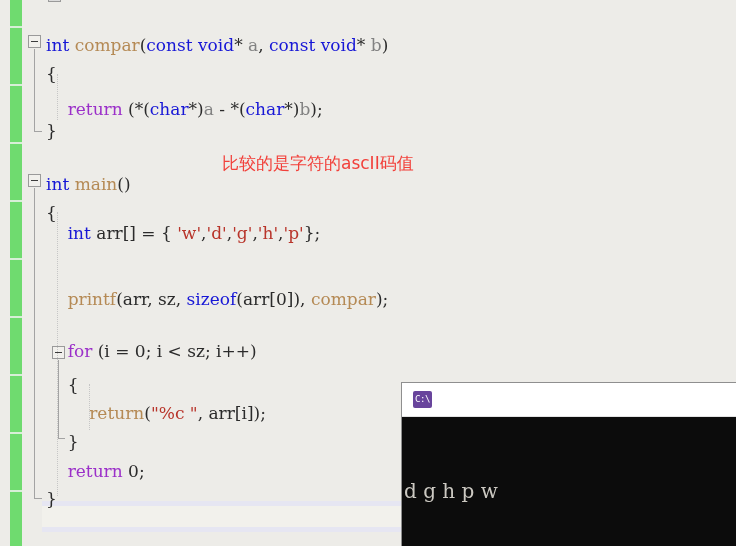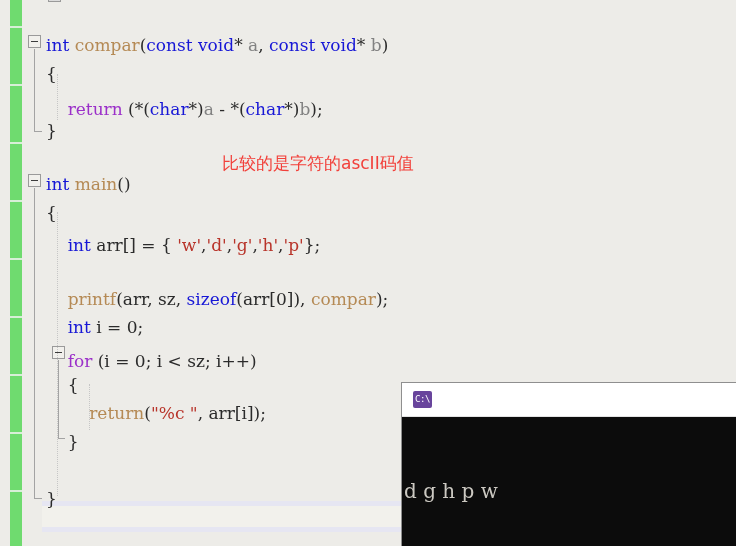--- a/index.html
+++ b/index.html
@@ -252,35 +252,35 @@
       <div class="ln" style="top:60px"><span class="pl">{</span></div>
 
       <div class="ln" style="top:95px">    <span class="ctl">return</span> <span class="pl">(*(</span><span class="kw">char</span><span class="pl">*)</span><span class="id">a</span> <span class="pl">-</span> <span class="pl">*(</span><span class="kw">char</span><span class="pl">*)</span><span class="id">b</span><span class="pl">);</span></div>
 
       <div class="ln" style="top:117px"><span class="pl">}</span></div>
 
       <div class="ln" style="top:170px"><span class="kw">int</span> <span class="fn">main</span><span class="pl">()</span></div>
 
       <div class="ln" style="top:199px"><span class="pl">{</span></div>
 
-      <div class="ln" style="top:231px">    <span class="kw">int</span> <span class="pl">arr[] = {</span> <span class="str">'w'</span><span class="pl">,</span><span class="str">'d'</span><span class="pl">,</span><span class="str">'g'</span><span class="pl">,</span><span class="str">'h'</span><span class="pl">,</span><span class="str">'p'</span><span class="pl">};</span></div>
+      <div class="ln" style="top:219px">    <span class="kw">int</span> <span class="pl">arr[] = {</span> <span class="str">'w'</span><span class="pl">,</span><span class="str">'d'</span><span class="pl">,</span><span class="str">'g'</span><span class="pl">,</span><span class="str">'h'</span><span class="pl">,</span><span class="str">'p'</span><span class="pl">};</span></div>
 
 
       <div class="ln" style="top:285px">    <span class="fn">printf</span><span class="pl">(arr, sz, </span><span class="kw">sizeof</span><span class="pl">(arr[</span><span class="num">0</span><span class="pl">]), </span><span class="fn">compar</span><span class="pl">);</span></div>
 
-      <div class="ln" style="top:313px">    <span class="kw">int</span> <span class="pl">i = </span><span class="num">0</span><span class="pl">;</span></div>
-
-      <div class="ln" style="top:347px">    <span class="ctl">for</span> <span class="pl">(i = </span><span class="num">0</span><span class="pl">; i &lt; sz; i++)</span></div>
+
+      <div class="ln" style="top:337px">    <span class="ctl">for</span> <span class="pl">(i = </span><span class="num">0</span><span class="pl">; i &lt; sz; i++)</span></div>
 
       <div class="ln" style="top:371px">    <span class="pl">{</span></div>
 
       <div class="ln" style="top:399px">        <span class="fn">return</span><span class="pl">(</span><span class="str">"%c "</span><span class="pl">, arr[i]);</span></div>
 
       <div class="ln" style="top:428px">    <span class="pl">}</span></div>
 
+      <div class="ln" style="top:457px">    <span class="ctl">return</span> <span class="num">0</span><span class="pl">;</span></div>
 
       <div class="ln" style="top:485px"><span class="pl">}</span></div>
     </div>
 
     <div class="annotation" style="left:222px; top:152px;">比较的是字符的ascII码值</div>
   </div>
 
   <div class="console">
     <div class="console-title">
       <div class="console-icon">

